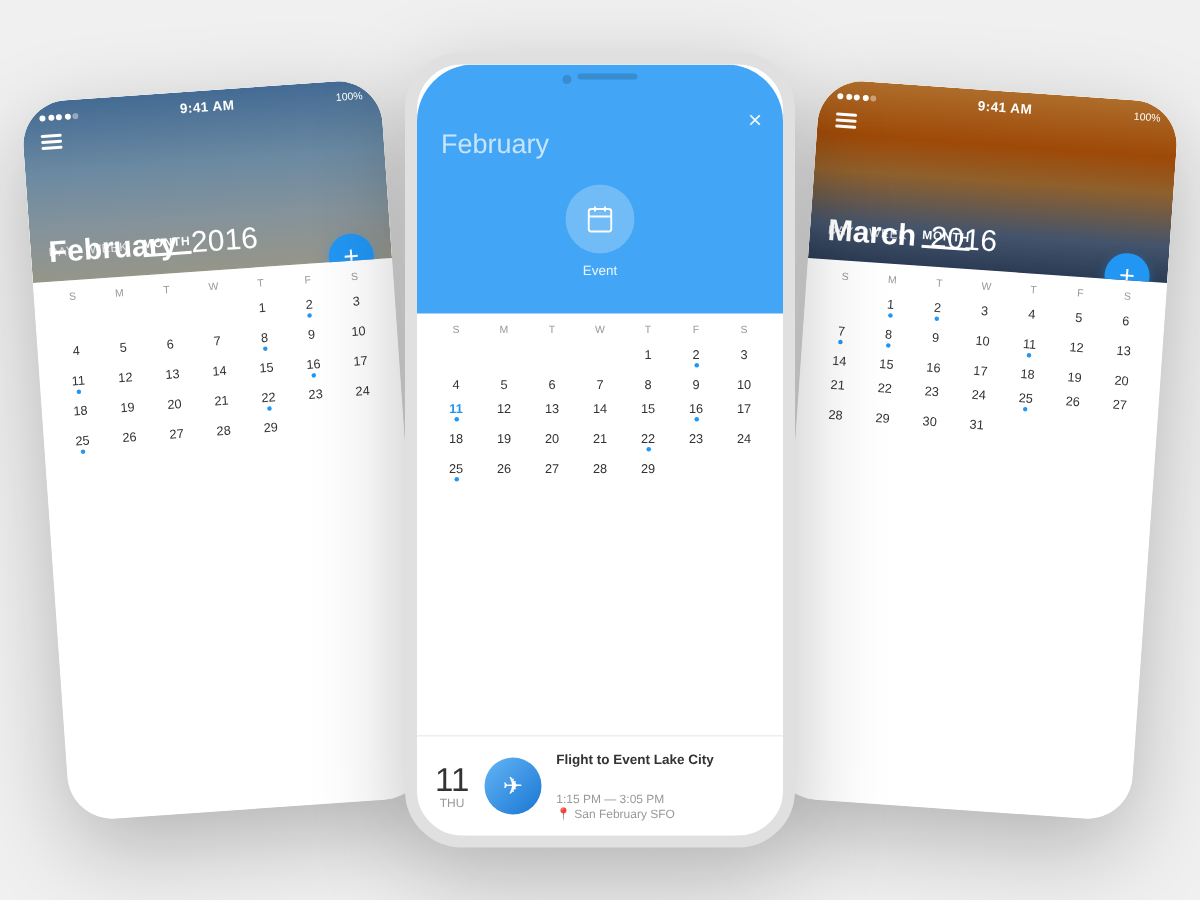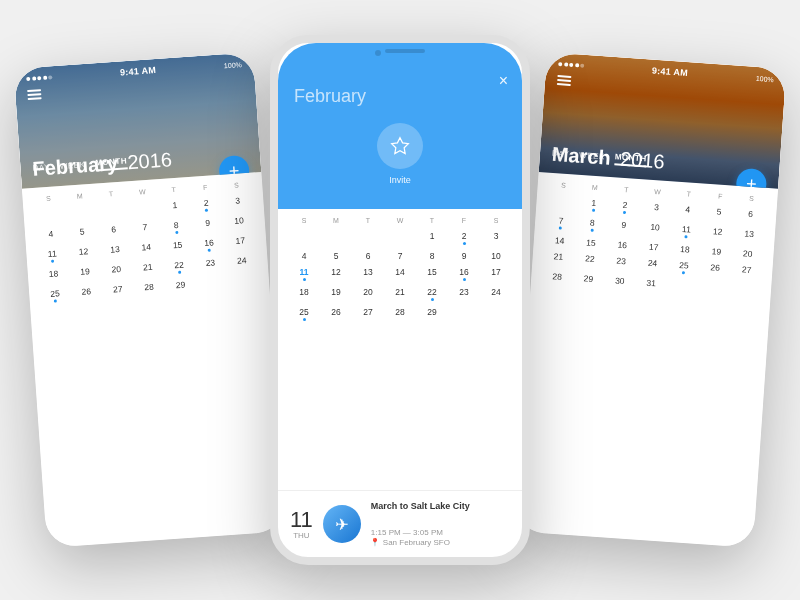--- a/index.html
+++ b/index.html
@@ -688,24 +688,27 @@
 
     <div class="action-header">
       <div class="action-close">×</div>
       <div class="action-month-label">
         <span>February</span>
       </div>
       <div class="action-buttons">
         <div class="action-btn">
           <div class="action-btn-circle">
             <svg width="20" height="20" viewBox="0 0 24 24" fill="none" stroke="white" stroke-width="1.5">
-              <polygon points="12 2 15.09 8.26 22 9.27 17 14.14 18.18 21.02 12 17.77 5.82 21.02 7 14.14 2 9.27 8.91 8.26 12 2"></polygon>
+              <rect x="3" y="4" width="18" height="18" rx="2"></rect>
+              <line x1="16" y1="2" x2="16" y2="6"></line>
+              <line x1="8" y1="2" x2="8" y2="6"></line>
+              <line x1="3" y1="10" x2="21" y2="10"></line>
             </svg>
           </div>
-          <span class="action-btn-label">Invite</span>
+          <span class="action-btn-label">Event</span>
         </div>
       </div>
     </div>
 
     <div class="center-cal-body">
       <div class="cal-header-row">
         <div class="cal-header-cell">S</div>
         <div class="cal-header-cell">M</div>
         <div class="cal-header-cell">T</div>
         <div class="cal-header-cell">W</div>
@@ -817,21 +820,21 @@
 
     <div class="event-card">
       <div class="event-date-block">
         <div class="event-date-num">11</div>
         <div class="event-date-day">Thu</div>
       </div>
       <div class="event-thumb">
         <div class="event-thumb-plane">✈</div>
       </div>
       <div class="event-info">
-        <div class="event-title">March to Salt Lake City</div>
+        <div class="event-title">Flight to Event Lake City</div>
         <div class="event-time">1:15 PM — 3:05 PM</div>
         <div class="event-loc">
           <span style="color:#e53935;font-size:8px;">📍</span>
           <span>San February SFO</span>
         </div>
       </div>
     </div>
   </div>
 </div>
 

